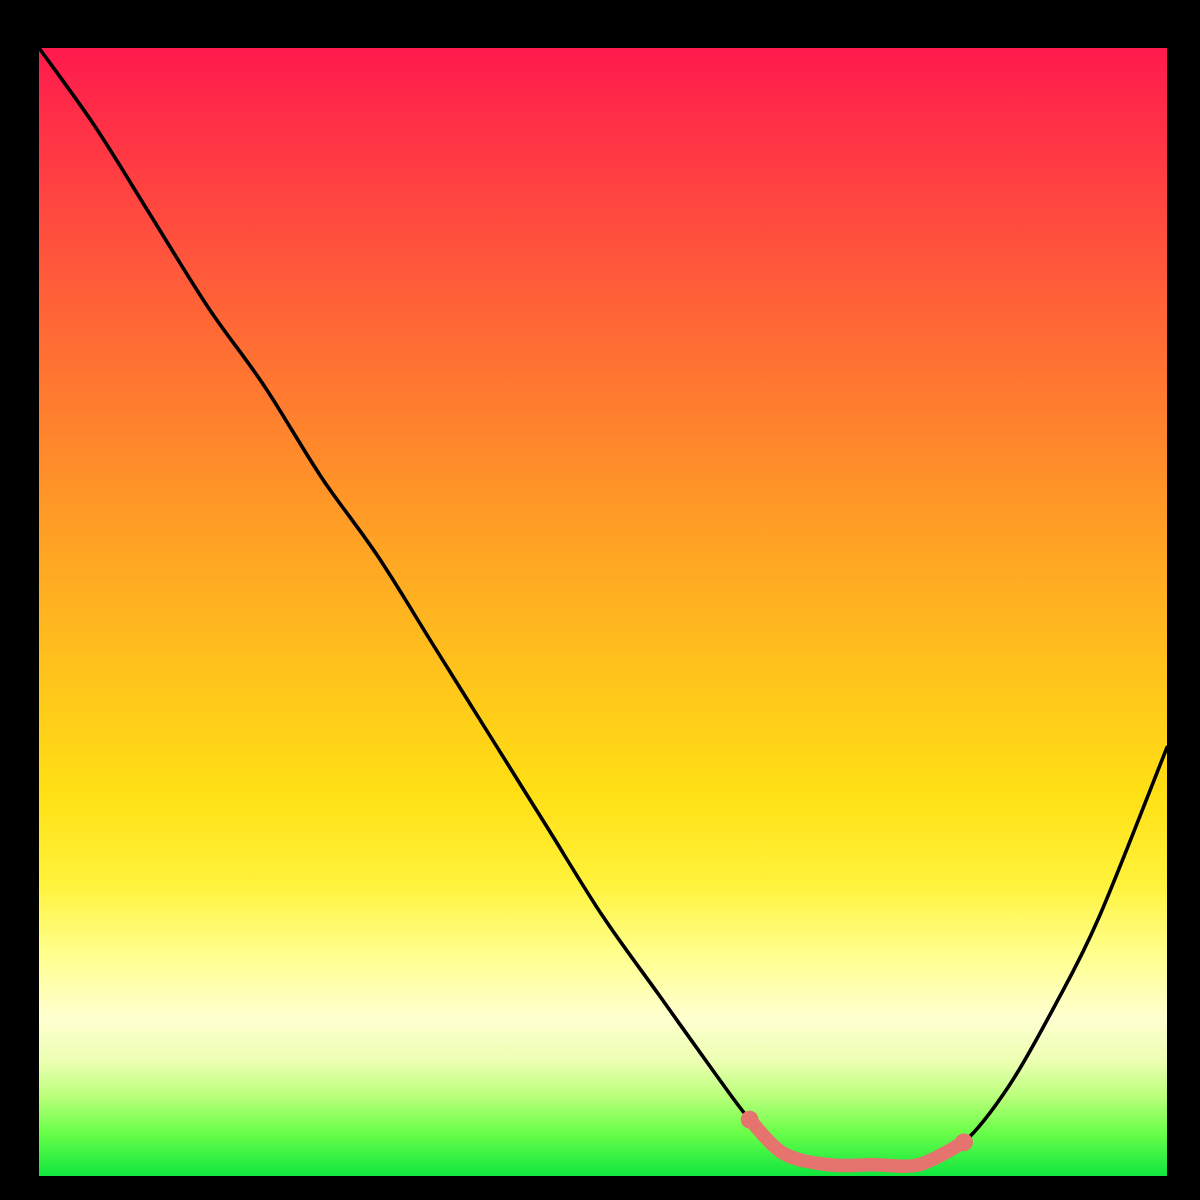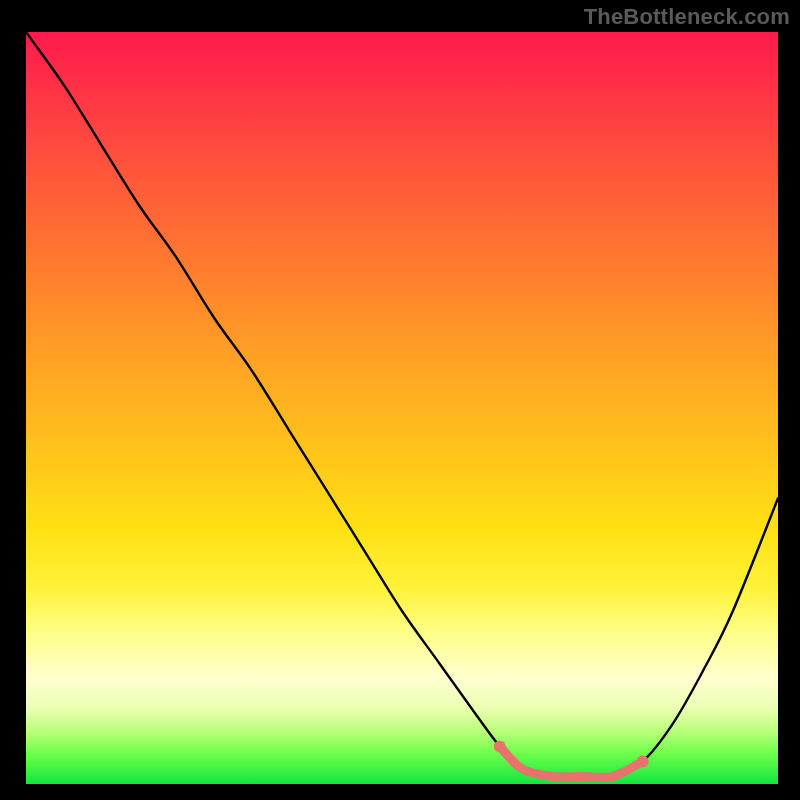--- a/index.html
+++ b/index.html
@@ -71,21 +71,20 @@
   }
   .marker-dot {
     fill: #e5736e;
   }
 </style>
 </head>
 <body>
 
 <div class="frame">
 
-  <div class="attribution">TheBottleneck.com</div>
 
   <div class="plot-area">
     <div class="gradient"></div>
 
     <svg class="curve" viewBox="0 0 752 752" preserveAspectRatio="none">
       <path id="mainPath" class="curve-path" d="M 0 0 C 6.266666666666667 8.773333333333332 25.06666666666667 33.839999999999975 37.6 52.639999999999986 C 50.13333333333333 71.44 62.66666666666667 92.74666666666673 75.2 112.80000000000007 C 87.73333333333333 132.8533333333334 100.26666666666667 154.16000000000005 112.8 172.96000000000004 C 125.33333333333333 191.76000000000002 137.86666666666667 206.80000000000004 150.4 225.60000000000002 C 162.93333333333334 244.4 175.46666666666667 266.96 188 285.76 C 200.53333333333333 304.56 213.06666666666666 319.59999999999997 225.6 338.4 C 238.13333333333333 357.2 250.66666666666666 378.50666666666666 263.2 398.56 C 275.73333333333335 418.61333333333334 288.26666666666665 438.66666666666663 300.8 458.71999999999997 C 313.33333333333337 478.7733333333333 325.8666666666667 498.82666666666665 338.40000000000003 518.88 C 350.9333333333334 538.9333333333333 363.4666666666667 560.24 376 579.04 C 388.5333333333333 597.8399999999999 401.0666666666667 614.1333333333332 413.6 631.68 C 426.1333333333333 649.2266666666667 441.17333333333335 670.5333333333334 451.2 684.32 C 461.22666666666663 698.1066666666667 466.24 705.6266666666667 473.76 714.4 C 481.28 723.1733333333333 487.54666666666674 731.9466666666667 496.32000000000005 736.96 C 505.09333333333336 741.9733333333334 516.3733333333333 743.2266666666667 526.4 744.48 C 536.4266666666666 745.7333333333333 546.4533333333334 744.48 556.48 744.48 C 566.5066666666667 744.48 576.5333333333334 746.9866666666667 586.5600000000001 744.48 C 596.5866666666667 741.9733333333334 606.6133333333333 738.2133333333334 616.64 729.44 C 626.6666666666666 720.6666666666667 636.6933333333334 706.88 646.72 691.84 C 656.7466666666667 676.8000000000001 666.7733333333334 658 676.8000000000001 639.2 C 686.8266666666667 620.4000000000001 694.3466666666667 607.8666666666667 706.88 579.04 C 719.4133333333333 550.2133333333333 744.48 485.04 752 466.24"></path>
       <path id="hlPath" class="marker-path" d="M 473.76 714.4 C 477.52 718.16 487.54666666666674 731.9466666666667 496.32000000000005 736.96 C 505.09333333333336 741.9733333333334 516.3733333333333 743.2266666666667 526.4 744.48 C 536.4266666666666 745.7333333333333 546.4533333333334 744.48 556.48 744.48 C 566.5066666666667 744.48 576.5333333333334 746.9866666666667 586.5600000000001 744.48 C 596.5866666666667 741.9733333333334 611.6266666666667 731.9466666666667 616.64 729.44"></path>
       <circle id="hlDot1" class="marker-dot" r="6" cx="473.76" cy="714.4"></circle>
       <circle id="hlDot2" class="marker-dot" r="6" cx="616.64" cy="729.44"></circle>
     </svg>

